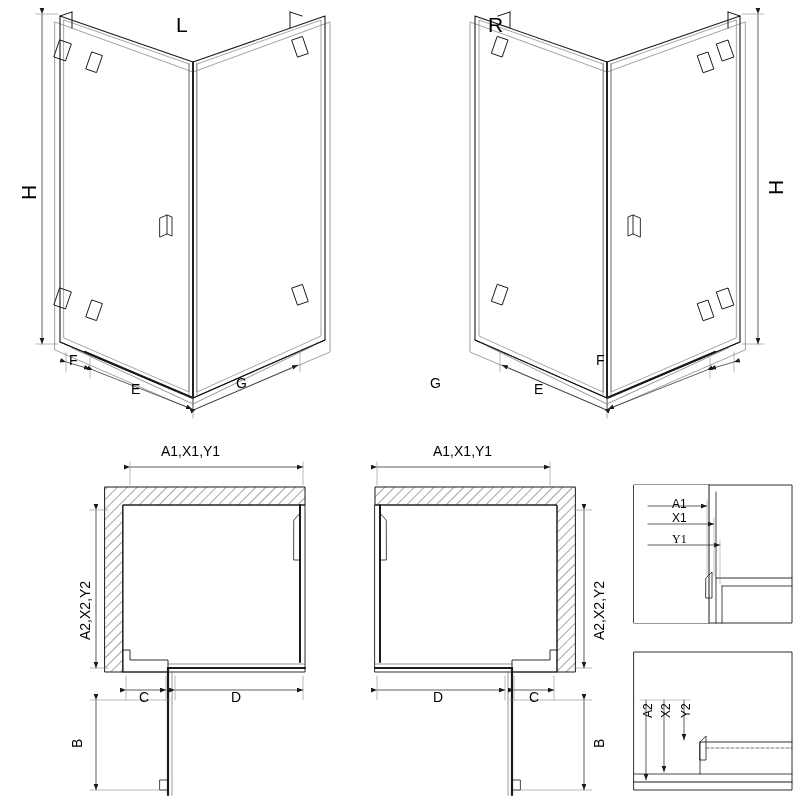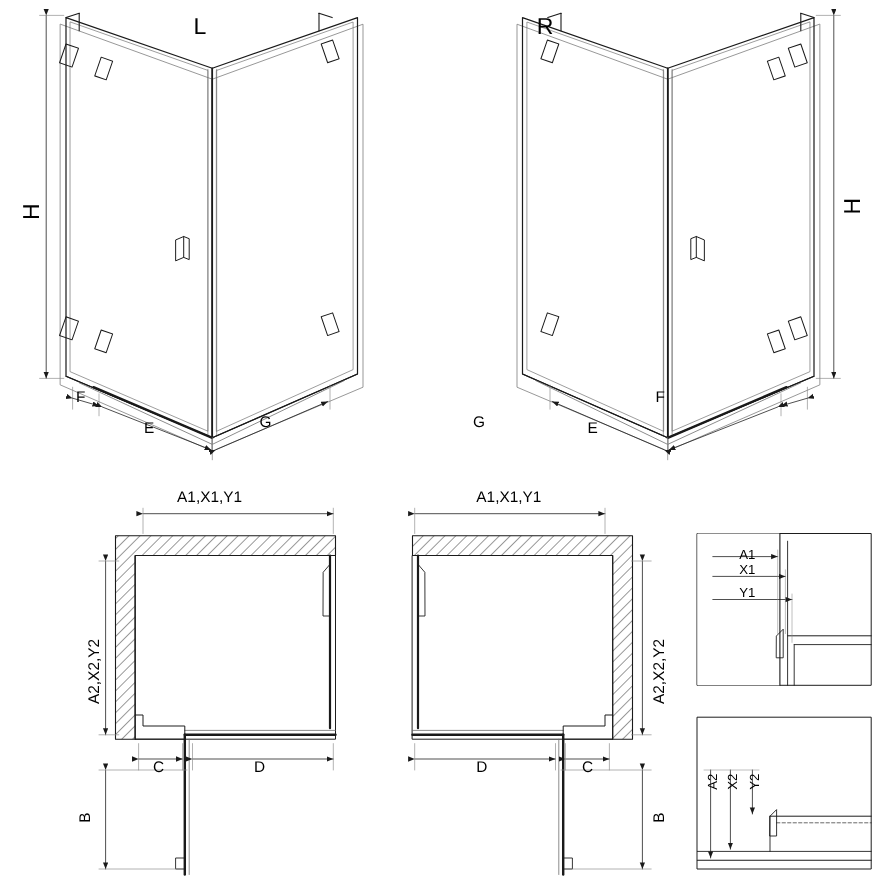--- a/index.html
+++ b/index.html
@@ -293,17 +293,17 @@
 <div class="lbl lbl-mid" style="left:139px; top:690px;">C</div>
 <div class="lbl lbl-mid" style="left:231px; top:690px;">D</div>
 <div class="lbl lbl-mid rot90" style="left:70px; top:748px;">B</div>
 
 <div class="lbl lbl-mid" style="left:529px; top:690px;">C</div>
 <div class="lbl lbl-mid" style="left:433px; top:690px;">D</div>
 <div class="lbl lbl-mid rot90" style="left:592px; top:748px;">B</div>
 
 <div class="lbl lbl-sm" style="left:672px; top:498px;">A1</div>
 <div class="lbl lbl-sm" style="left:672px; top:512px;">X1</div>
-<div class="lbl lbl-sm" style="left:672px; top:533px;">Y1</div>
+<div class="lbl lbl-sm" style="left:672px; top:533px;font-family:Liberation Serif, serif;">Y1</div>
 
 <div class="lbl lbl-sm rot90" style="left:642px; top:718px;">A2</div>
 <div class="lbl lbl-sm rot90" style="left:660px; top:718px;">X2</div>
 <div class="lbl lbl-sm rot90" style="left:680px; top:718px;">Y2</div>
 
 </body></html>

